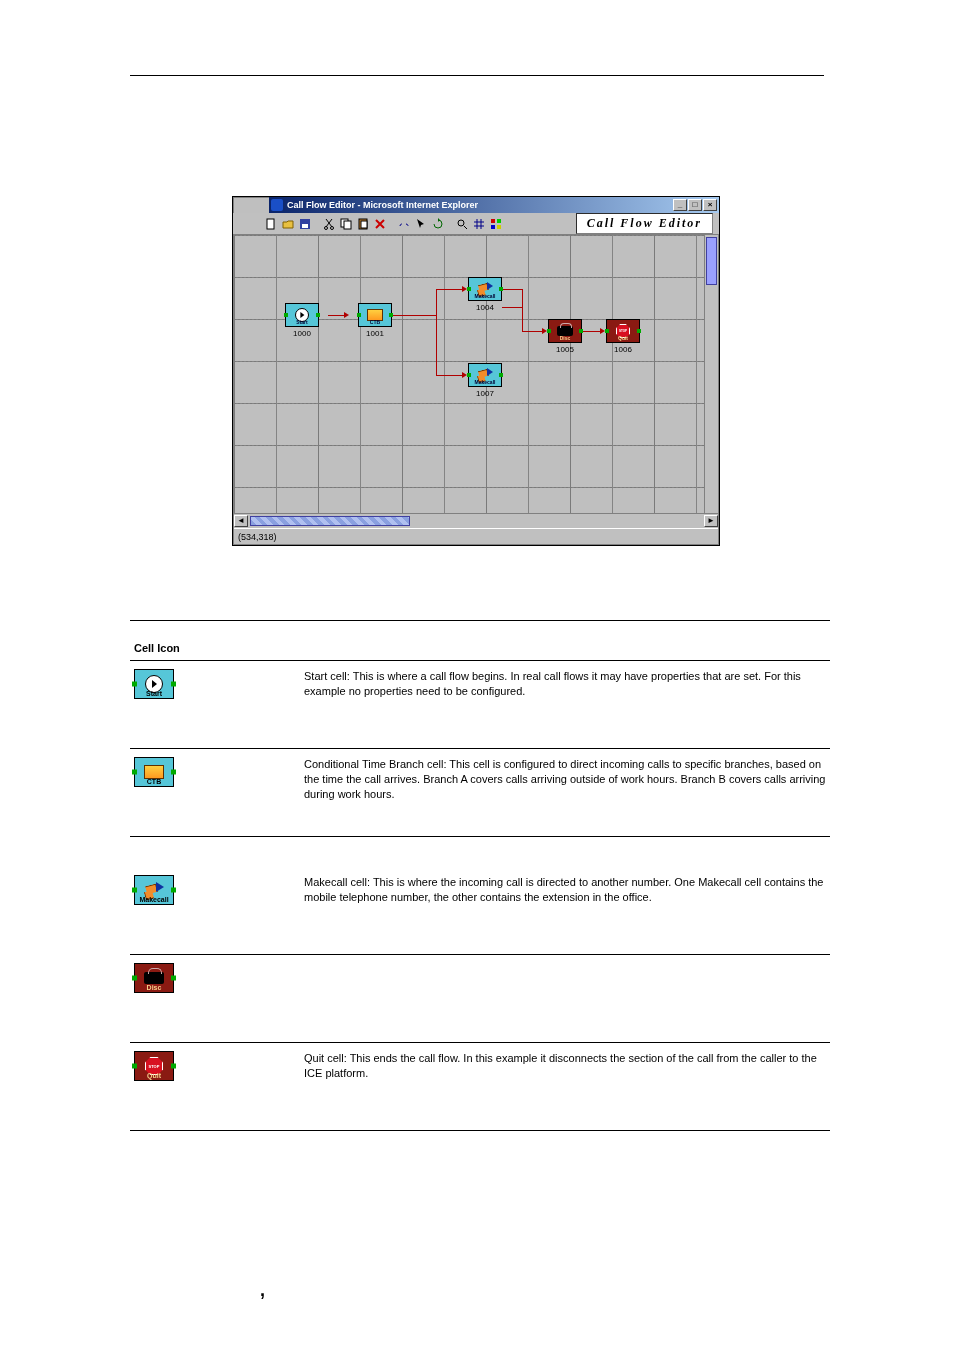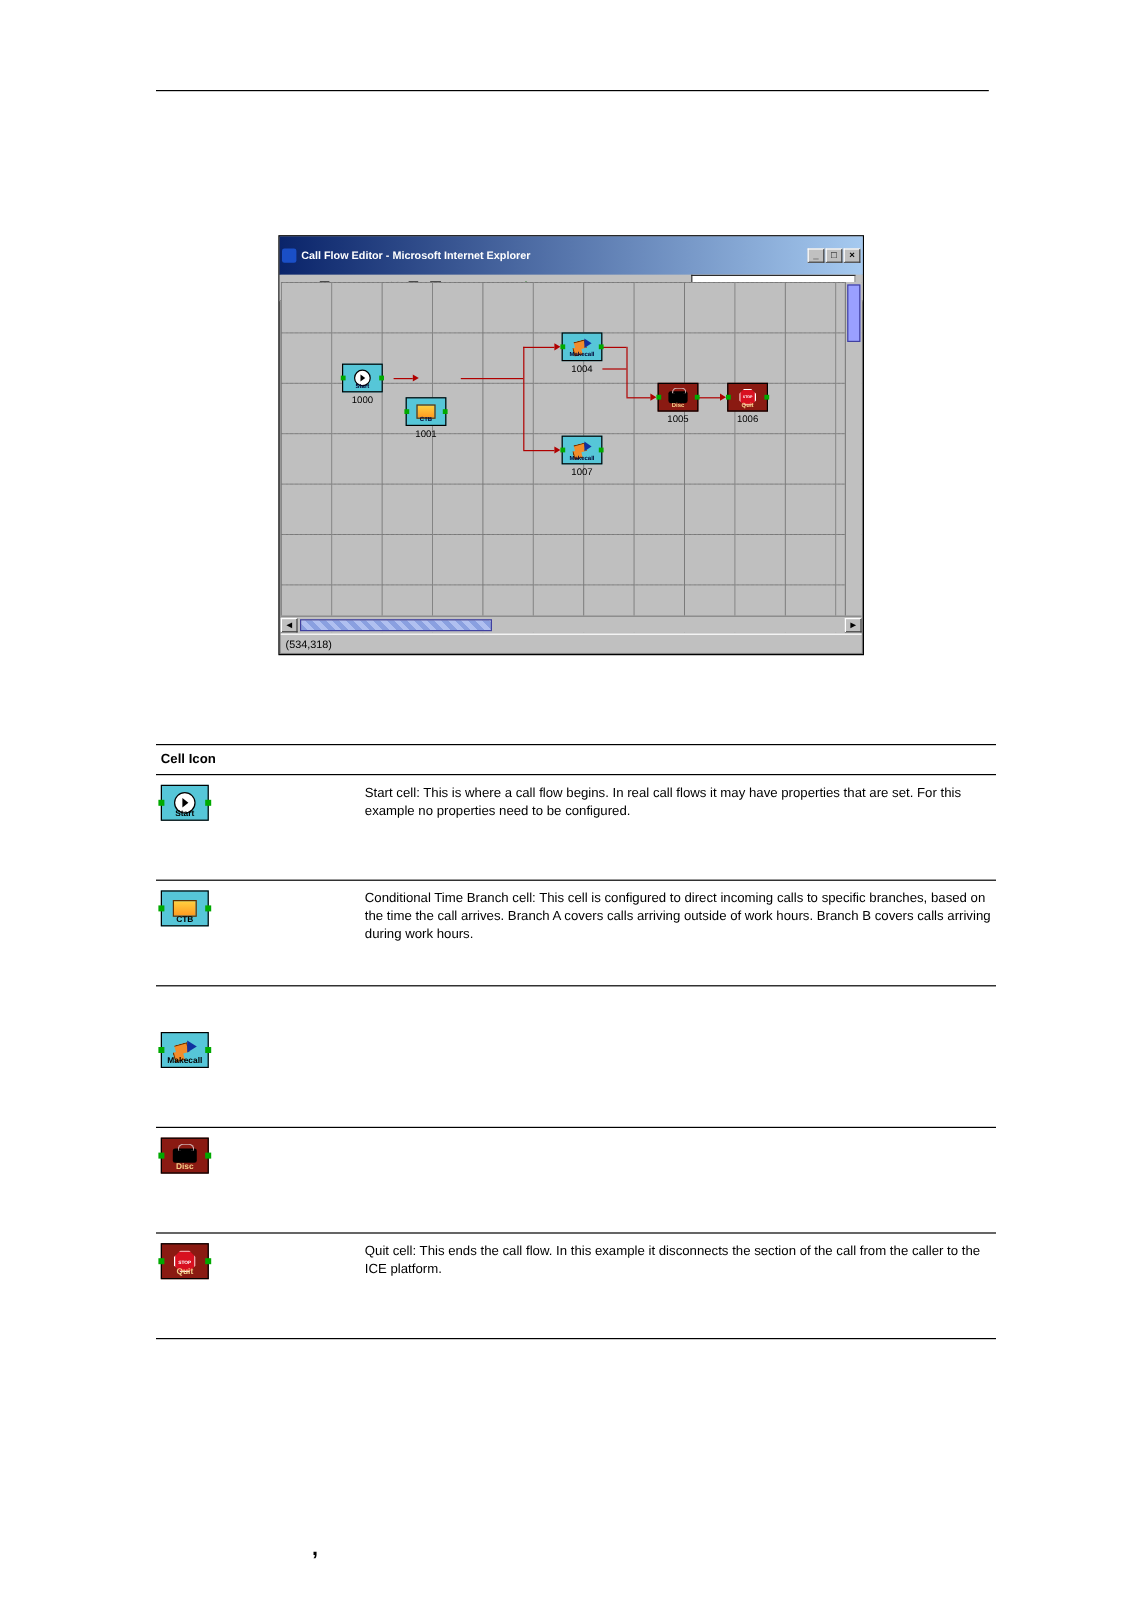--- a/index.html
+++ b/index.html
@@ -17,28 +17,29 @@
     position: absolute;
     left: 232px;
     top: 196px;
     width: 488px;
     height: 350px;
     background: #bfbfbf;
     border: 1px solid #000;
     box-shadow: 0 0 0 1px #808080 inset;
   }
   .titlebar {
-    height: 32px;
+    height: 16px;
     background: linear-gradient(to right, #0a246a, #a6caf0);
     display: flex;
     align-items: center;
     padding: 0 2px;
     color: #fff;
     font-size: 9px;
     font-weight: bold;
+    margin-left: 36px;
   }
   .titlebar .ie-icon {
     width: 12px; height: 12px; background: #1a4fc7; margin-right: 4px;
     display: inline-block;
     border-radius: 2px;
   }
   .titlebar .title-text { flex: 1; white-space: nowrap; overflow: hidden; }
   .win-controls { display: flex; gap: 1px; }
   .win-btn {
     width: 14px; height: 12px; background: #c0c0c0;
@@ -199,21 +200,21 @@
     left: 130px;
     top: 620px;
     width: 700px;
     font-size: 11px;
     color: #000;
   }
   .tbl .hdr {
     display:flex; border-top:1px solid #000; border-bottom:1px solid #000;
     font-weight:bold;
   }
-  .tbl .hdr .c1 { width: 170px; padding:6px 4px; }
+  .tbl .hdr .c1 { width: 170px; padding:6px 4px;margin-top:15px; }
   .tbl .hdr .c2 { flex:1; padding:6px 4px; }
   .tbl .row {
     display:flex; border-bottom:1px solid #000;
     min-height: 88px;
   }
   .tbl .row .c1 { width:170px; padding:8px 4px; }
   .tbl .row .c2 { flex:1; padding:8px 4px; line-height:1.35; }
   .tbl .gap { height: 30px; }
 
   .big-chip {
@@ -371,21 +372,21 @@
 
     <div class="node" style="left:51px; top:68px;">
       <div class="chip start">
           <span class="port-l"></span>
           <span class="glyph"></span>
           <span class="chip-label">Start</span>
           <span class="port-r"></span>
         </div>
       <div class="id">1000</div>
     </div>
-    <div class="node" style="left:104px; top:68px;margin-top:28px;">
+    <div class="node" style="left:124px; top:68px;">
       <div class="chip ctb">
           <span class="port-l"></span>
           <span class="glyph"></span>
           <span class="chip-label">CTB</span>
           <span class="port-r"></span>
         </div>
       <div class="id">1001</div>
     </div>
     <div class="node" style="left:234px; top:42px;">
       <div class="chip makecall">
@@ -470,20 +471,21 @@
   <div class="gap"></div>
 
   <div class="row">
     <div class="c1">
       <div class="big-chip bc-make">
           <span class="ports"></span>
           <span class="g"></span>
           <span class="lbl">Makecall</span>
         </div>
     </div>
+    <div class="c2">Makecall cell: This is where the incoming call is directed to another number. One Makecall cell contains the mobile telephone number, the other contains the extension in the office.</div>
   </div>
 
   <div class="row">
     <div class="c1">
       <div class="big-chip bc-disc">
           <span class="ports"></span>
           <span class="g"></span>
           <span class="lbl">Disc</span>
         </div>
     </div>

